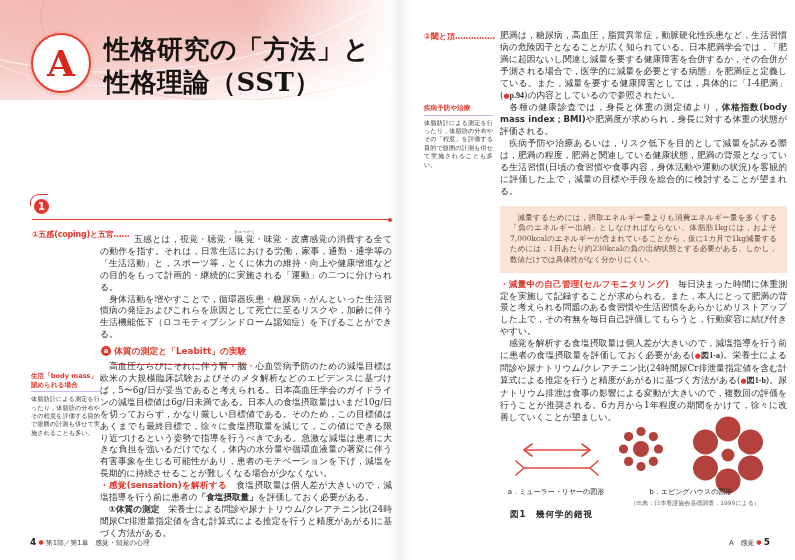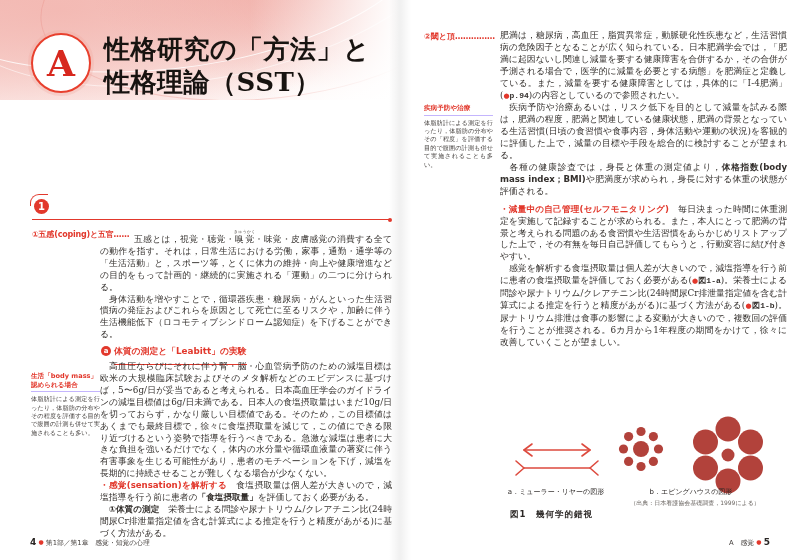--- a/index.html
+++ b/index.html
@@ -79,21 +79,21 @@
   .sn-left { left:31px; top:372px; }
   .sn-right { left:424px; top:104px; }
   
   .right-label { position:absolute; left:424px; top:31px; width:76px;
     font-family:"DejaVu Sans",sans-serif; font-weight:bold; color:#e2382c; font-size:8px; }
   .right-col { position:absolute; left:500px; top:30px; width:287px; }
   .pink-box { margin-top:8px; background:#fae3d7; padding:7px 10px; }
   .pink-box p { font-size:7.5px; line-height:10.6px; color:#5d4a42; text-align:justify; text-indent:7.5px; }
   .p-selfmon { margin-top:6px !important; }
   .ref-icon { color:#e2382c; font-size:7px; }
-  .ref-text { font-family:Liberation Mono, monospace; font-weight:bold; font-size:8px; }
+  .ref-text { font-family:Liberation Serif, serif; font-weight:bold; font-size:8px; }
   
   .fig-label { position:absolute; font-family:"DejaVu Sans",sans-serif; font-weight:normal;
     font-size:7px; color:#2a2624; text-align:center; }
   .fig-citation { position:absolute; font-family:"DejaVu Sans",sans-serif; font-size:6px; color:#6b6662; text-align:center; }
   .fig-caption { position:absolute; left:510px; top:509px; font-family:"DejaVu Sans",sans-serif;
     font-weight:bold; font-size:8.5px; color:#2a2624; letter-spacing:1px; }
   
   .footer { position:absolute; top:537px; font-family:"DejaVu Sans",sans-serif; font-size:6.8px; color:#443f3c; }
   .footer .pg { font-weight:bold; font-size:9px; color:#2a2624; }
   .footer .dot { color:#e2382c; font-size:6px; vertical-align:1px; }
@@ -150,22 +150,25 @@
     <span class="dot">●</span>
     <span>第1部／第1章　感覚・知覚の心理</span>
   </div>
 
   <div class="right-label">
     <span>②閾と頂</span><span>……………</span>
   </div>
 
   <div class="right-col jbody">
     <p><span>肥満は，糖尿病，高血圧，脂質異常症，動脈硬化性疾患など，生活習慣病の危険因子となることが広く知られている。日本肥満学会では，「肥満に起因ないし関連し減量を要する健康障害を合併するか，その合併が予測される場合で，医学的に減量を必要とする病態」を肥満症と定義している。また，減量を要する健康障害としては，具体的に「Ⅰ-4肥満」(</span><span class="ref-icon">●</span><span class="ref-text">p.94</span><span>)の内容としているので参照されたい。</span></p>
+    <p><span>　各種の健康診査では，身長と体重の測定値より，</span><span class="inline-bold">体格指数(body mass index；BMI)</span><span>や肥満度が求められ，身長に対する体重の状態が評価される。</span></p>
     <p>　疾病予防や治療あるいは，リスク低下を目的として減量を試みる際は，肥満の程度，肥満と関連している健康状態，肥満の背景となっている生活習慣(日頃の食習慣や食事内容，身体活動や運動の状況)を客観的に評価した上で，減量の目標や手段を総合的に検討することが望まれる。</p>
-    <p><span>　各種の健康診査では，身長と体重の測定値より，</span><span class="inline-bold">体格指数(body mass index；BMI)</span><span>や肥満度が求められ，身長に対する体重の状態が評価される。</span></p>
+    <div class="pink-box">
+      <p>減量するためには，摂取エネルギー量よりも消費エネルギー量を多くする「負のエネルギー出納」としなければならない。体脂肪1kgには，およそ7,000kcalのエネルギーが含まれていることから，仮に1カ月で1kg減量するためには，1日あたり約230kcalの負の出納状態とする必要がある。しかし，数値だけでは具体性がなく分かりにくい。</p>
+    </div>
     <p class="p-selfmon"><span class="inline-red-label">・減量中の自己管理(セルフモニタリング)</span><span>　毎日決まった時間に体重測定を実施して記録することが求められる。また，本人にとって肥満の背景と考えられる問題のある食習慣や生活習慣をあらかじめリストアップした上で，その有無を毎日自己評価してもらうと，行動変容に結び付きやすい。</span></p>
     <p><span>　感覚を解析する食塩摂取量は個人差が大きいので，減塩指導を行う前に患者の食塩摂取量を評価しておく必要がある(</span><span class="ref-icon">●</span><span class="ref-text">図1-a</span><span>)。栄養士による問診や尿ナトリウム/クレアチニン比(24時間尿Cr排泄量指定値を含む計算式による推定を行うと精度があがる)に基づく方法がある(</span><span class="ref-icon">●</span><span class="ref-text">図1-b</span><span>)。尿ナトリウム排泄は食事の影響による変動が大きいので，複数回の評価を行うことが推奨される。6カ月から1年程度の期間をかけて，徐々に改善していくことが望ましい。</span></p>
   </div>
 
   <div class="sidenote sn-right">
     <div class="sn-title">疾病予防や治療</div>
     <div class="sn-body">体脂肪計による測定を行ったり，体脂肪の分布やその「程度」を評価する目的で腹囲の計測も併せて実施されることも多い。</div>
   </div>
 
   <svg style="position:absolute;left:502px;top:440px;" width="110" height="40" viewBox="0 0 110 40">

